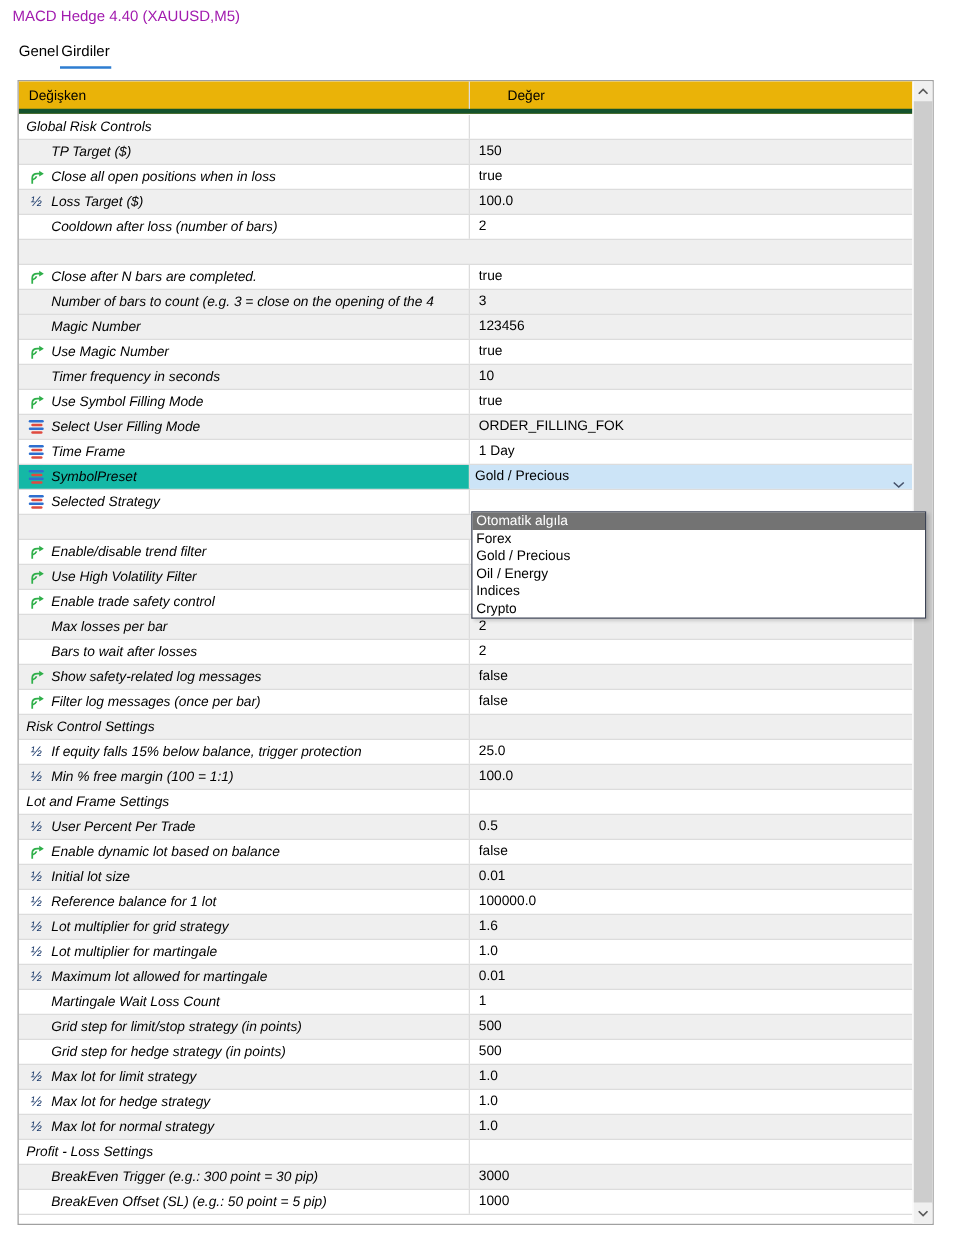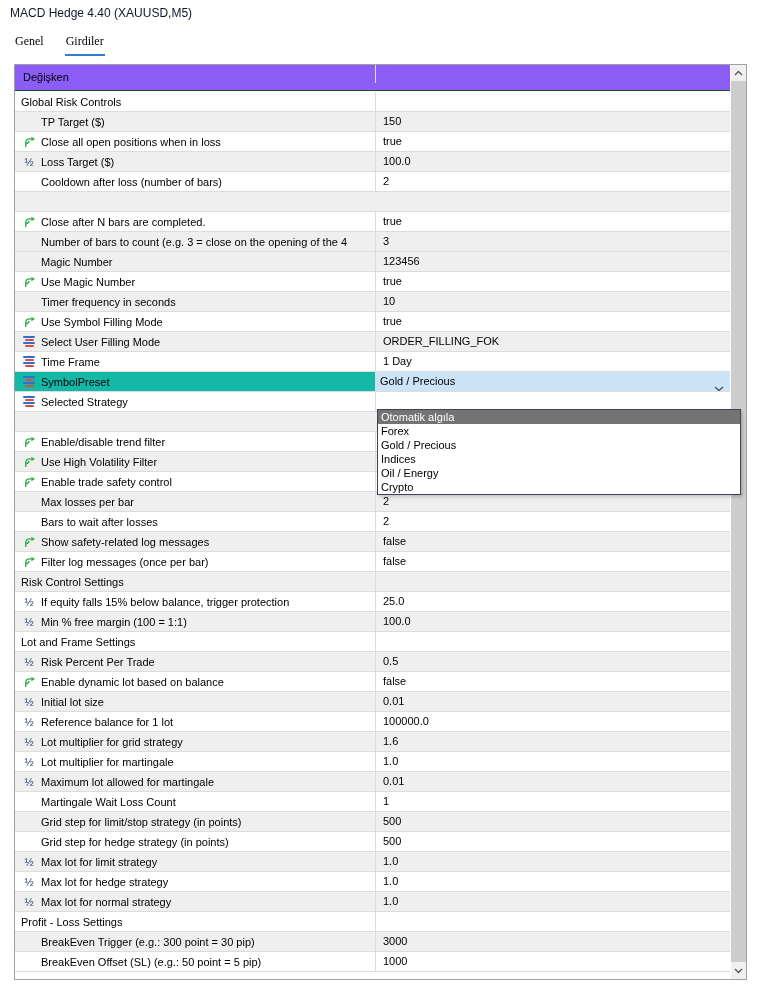--- a/index.html
+++ b/index.html
@@ -2,43 +2,43 @@
 <html><head>
 <meta charset="utf-8">
 <style>
   * { box-sizing: border-box; }
   html,body { margin:0; padding:0; }
   body {
     width:762px; height:988px; position:relative; overflow:hidden;
     background:#ffffff; color:#000;
     font-family:"Liberation Sans", sans-serif;
   }
-  .title { position:absolute; left:10px; top:6px; font-size:12px; color:#0f172a; }
-  .tabs { position:absolute; left:14px; top:32px; display:flex; gap:20px; font-size:12px;font-family:Liberation Serif, serif; }
+  .title { position:absolute; left:10px; top:6px; font-size:12px; color:#a21caf; }
+  .tabs { position:absolute; left:14px; top:32px; display:flex; gap:0; font-size:12px; }
   .tab { padding:2px 1px 5px 1px; cursor:default; }
   .tab.active { border-bottom:2px solid #2e7dd1; }
 
   .tablebox {
     position:absolute; left:14px; top:64px; width:733px; height:916px;
     border:1px solid #a0a0a0; background:#fff; overflow:hidden;
   }
   .thead {
     position:absolute; left:0; top:0; right:16px; height:26px;
-    background:#8b5cf6; border-bottom:1px solid #14532d; display:flex; font-size:11px;flex-direction:column;
+    background:#eab308; border-bottom:4px solid #14532d; display:flex; font-size:11px;
   }
   .hcell { padding:6px 0 0 8px; overflow:hidden; white-space:nowrap; }
   .hname { width:361px; border-right:1px solid #dcdcdc; }
   .hval  { flex:1;margin-left:22px; }
 
   .rows { position:absolute; left:0; top:27px; right:16px; bottom:0; overflow:hidden; font-size:11px; }
   .row { height:20px; display:flex; border-bottom:1px solid #dcdcdc; background:#fff; }
   .row.alt { background:#efefef; }
   .cellname {
     width:361px; border-right:1px solid #dcdcdc; display:flex; align-items:center;
-    padding-left:6px; overflow:hidden; white-space:nowrap;
+    padding-left:6px; overflow:hidden; white-space:nowrap;font-style:italic;
   }
   .cellval {
     flex:1; line-height:19px; padding-left:7px; overflow:hidden; white-space:nowrap; position:relative;
   }
   .row.sel .cellname { background:#14b8a6; }
   .row.sel .cellval  { background:#cce4f7; padding-left:4px; }
   .lab { margin-left:4px; }
   .row.section .lab { margin-left:0; }
 
   .ic { width:16px; min-width:16px; height:14px; display:inline-flex; align-items:center; justify-content:center; }
@@ -338,21 +338,21 @@
       </div>
       <div class="row section">
         <div class="cellname">
           <span class="lab">Lot and Frame Settings</span>
         </div>
         <div class="cellval"><span class="vt"></span></div>
       </div>
       <div class="row alt">
         <div class="cellname">
           <span class="ic ic-double">½</span>
-          <span class="lab">Risk Percent Per Trade</span>
+          <span class="lab">User Percent Per Trade</span>
         </div>
         <div class="cellval"><span class="vt">0.5</span></div>
       </div>
       <div class="row">
         <div class="cellname">
           <span class="ic">
             <svg width="13" height="13" viewBox="0 0 14 14">
               <path d="M3 13 L3 8 C3 5.2 4.6 4.2 7.5 4.2 L9.6 4.2" fill="none" stroke="#2faf4a" stroke-width="1.5"></path>
               <path d="M9 1.8 L13 4.2 L9 6.6 Z" fill="#2faf4a"></path>
               <path d="M3 9.6 C4.8 9.2 6 8.2 6.8 6.6" fill="none" stroke="#2faf4a" stroke-width="1.4"></path>
@@ -473,16 +473,16 @@
           <polyline points="1,1 4.5,4.5 8,1" stroke="#5a5a5a" stroke-width="1.4" fill="none"></polyline>
         </svg>
     </div>
   </div>
 </div>
 
 <div class="dd">
     <div class="dditem hl">Otomatik algıla</div>
     <div class="dditem">Forex</div>
     <div class="dditem">Gold / Precious</div>
+    <div class="dditem">Oil / Energy</div>
     <div class="dditem">Indices</div>
-    <div class="dditem">Oil / Energy</div>
     <div class="dditem">Crypto</div>
   </div>
 
 </body></html>

